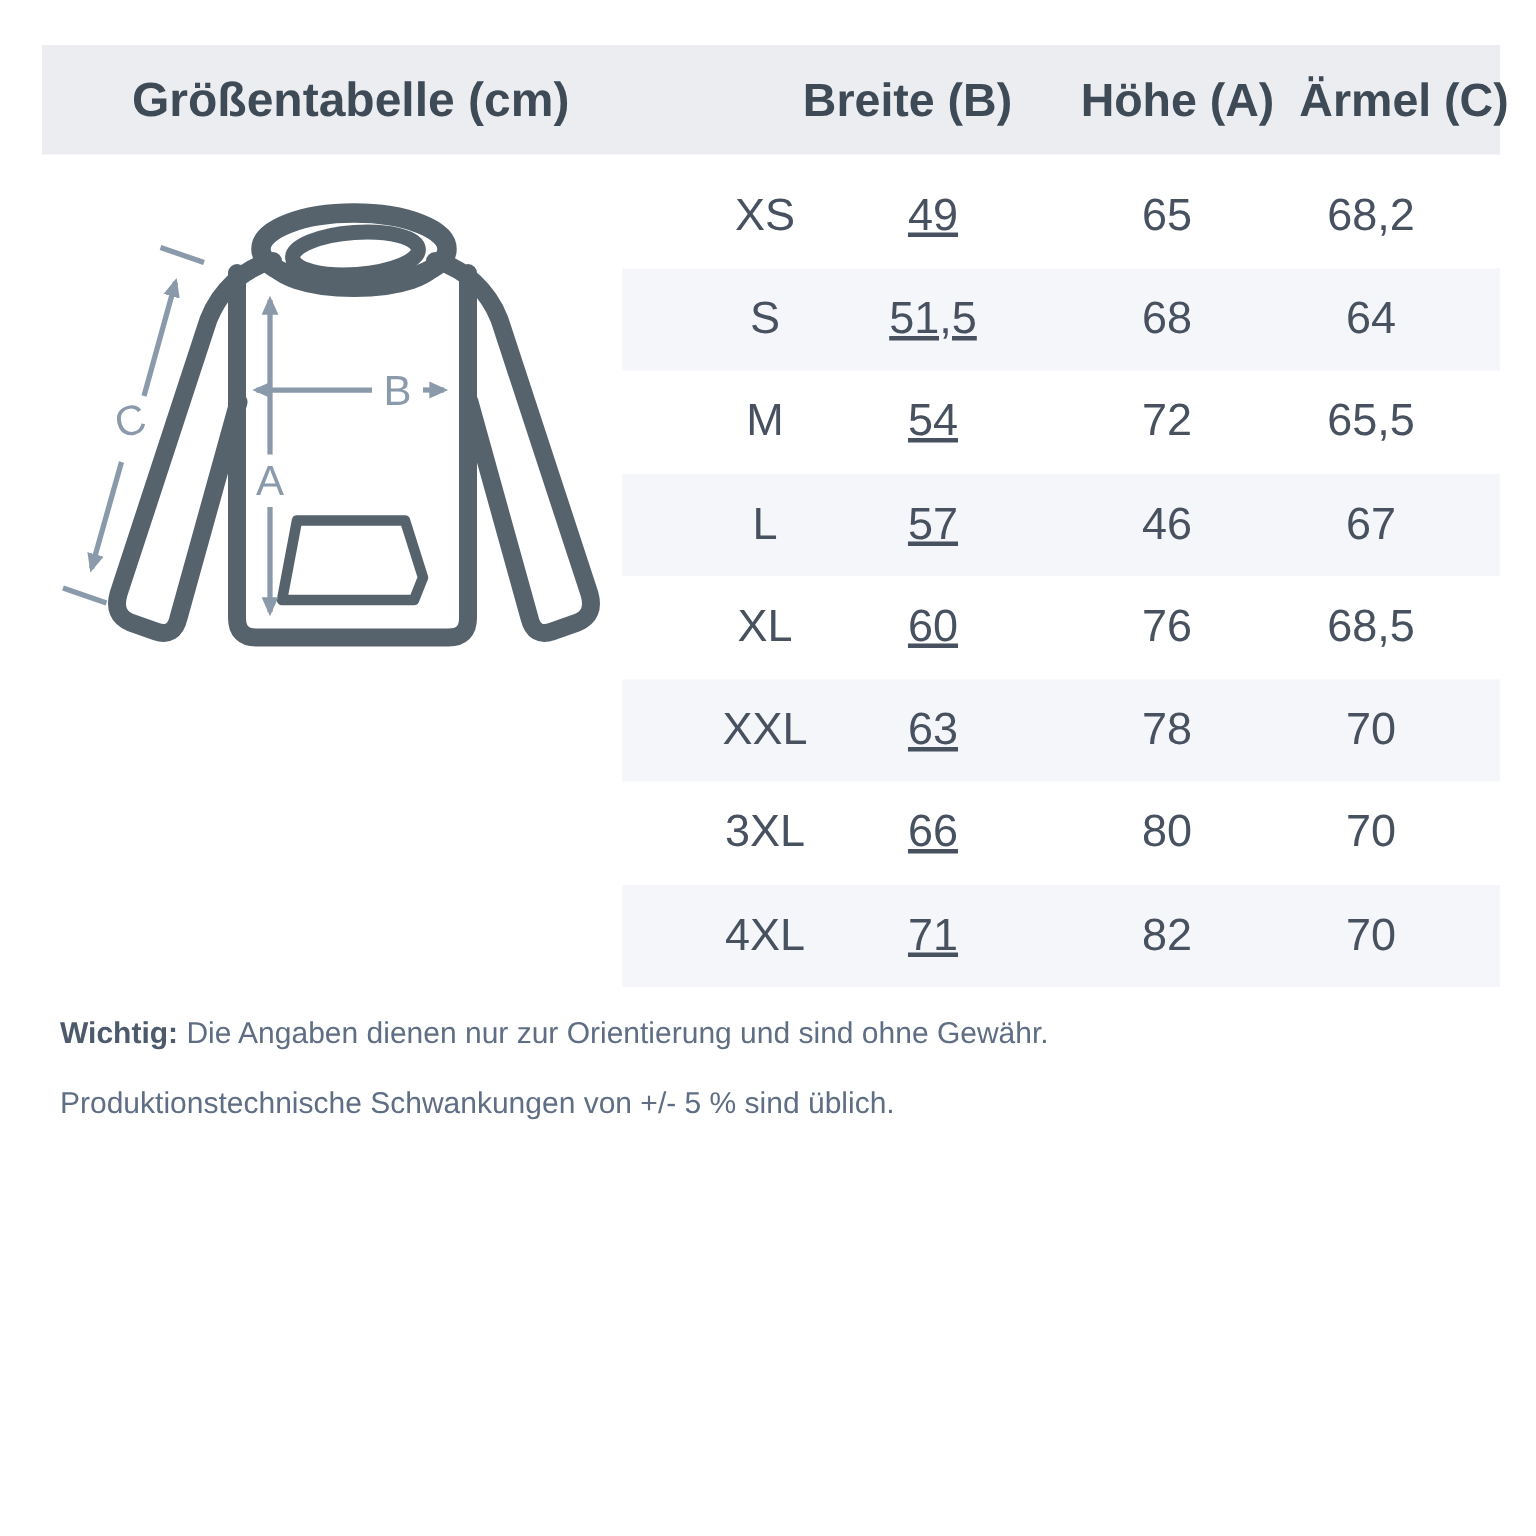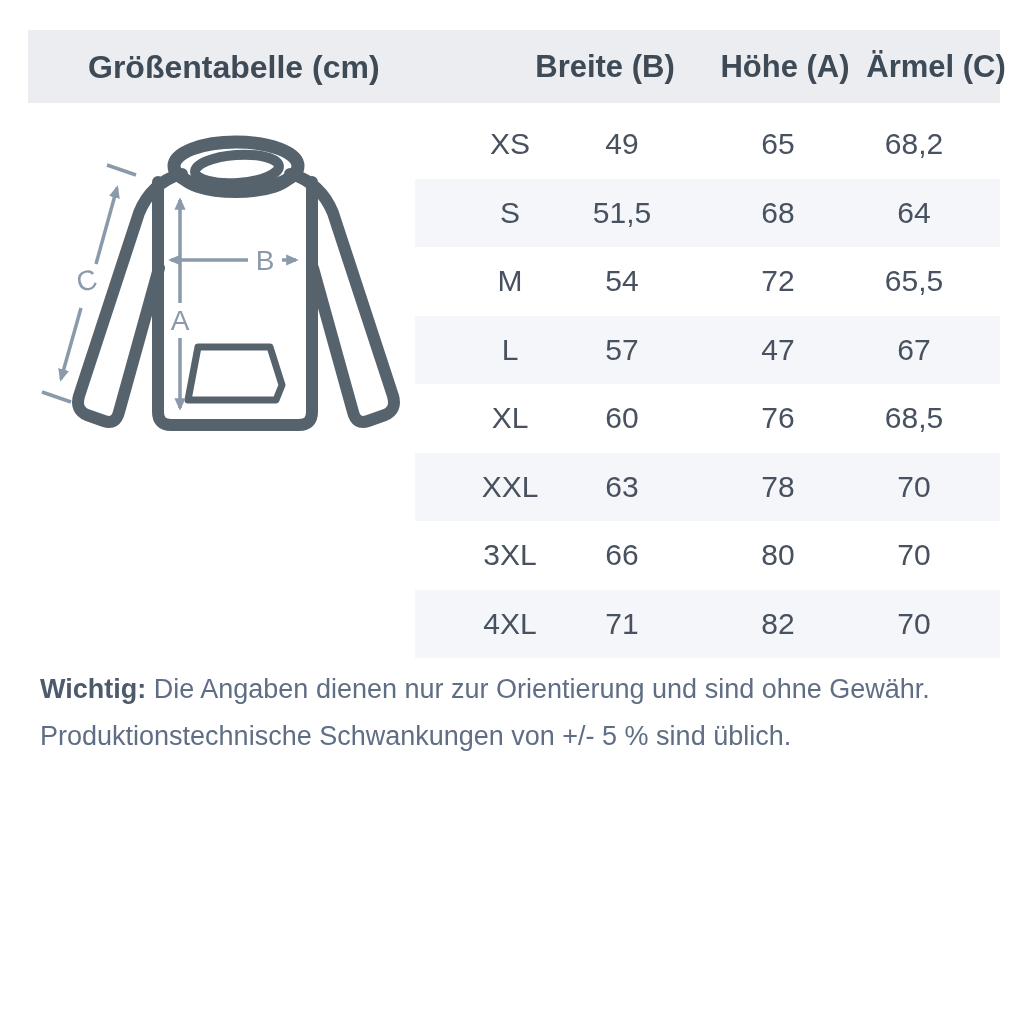--- a/index.html
+++ b/index.html
@@ -16,33 +16,33 @@
   .col-h.c1{left:577px;text-align:center;}
   .col-h.c2{left:757px;}
   .col-h.c3{left:908px;}
   
   .size-table{position:absolute;left:415px;top:110px;width:585px;}
   .row{position:relative;height:68.5px;}
   .row.alt{background:var(--row_alt,#f5f6f9);}
   .cell{position:absolute;top:50%;transform:translate(-50%,-50%);
     font-size:30px;color:var(--cell,#47515f);white-space:nowrap;}
   .cell.size{left:95px;}
-  .cell.breite{left:207px;}
+  .cell.breite{left:207px;text-decoration:underline;}
   .cell.hoehe{left:363px;}
   .cell.aermel{left:499px;}
   
   .hoodie{position:absolute;left:30px;top:118px;}
   .hoodie .cloth{fill:none;stroke:var(--outline,#56636d);stroke-width:12;stroke-linejoin:round;stroke-linecap:round;}
   .hoodie .cloth-fill{fill:#fff;stroke:var(--outline,#56636d);stroke-linejoin:round;}
   .hoodie .dim{stroke:var(--arrow,#8a9aab);stroke-width:3.5;fill:none;}
   .hoodie .dim-label{fill:var(--arrow,#8a9aab);font-size:28px;text-anchor:middle;
     font-family:"Liberation Sans","DejaVu Sans",sans-serif;}
   
   .note{position:absolute;left:40px;top:666px;width:940px;margin:0;
-    font-size:27px;line-height:47px;color:var(--note,#5f6e84);}
+    font-size:20px;line-height:47px;color:var(--note,#5f6e84);}
   .note strong{font-weight:bold;color:var(--note_strong,#4d5a6b);}
   .note .line{display:block;}
 </style>
 </head>
 <body>
 
 <div class="canvas">
 
   <div class="header-bar">
     <span class="title">Größentabelle (cm)</span>
@@ -66,21 +66,21 @@
     </div>
     <div class="row">
       <span class="cell size">M</span>
       <span class="cell breite">54</span>
       <span class="cell hoehe">72</span>
       <span class="cell aermel">65,5</span>
     </div>
     <div class="row alt">
       <span class="cell size">L</span>
       <span class="cell breite">57</span>
-      <span class="cell hoehe">47</span>
+      <span class="cell hoehe">46</span>
       <span class="cell aermel">67</span>
     </div>
     <div class="row">
       <span class="cell size">XL</span>
       <span class="cell breite">60</span>
       <span class="cell hoehe">76</span>
       <span class="cell aermel">68,5</span>
     </div>
     <div class="row alt">
       <span class="cell size">XXL</span>

